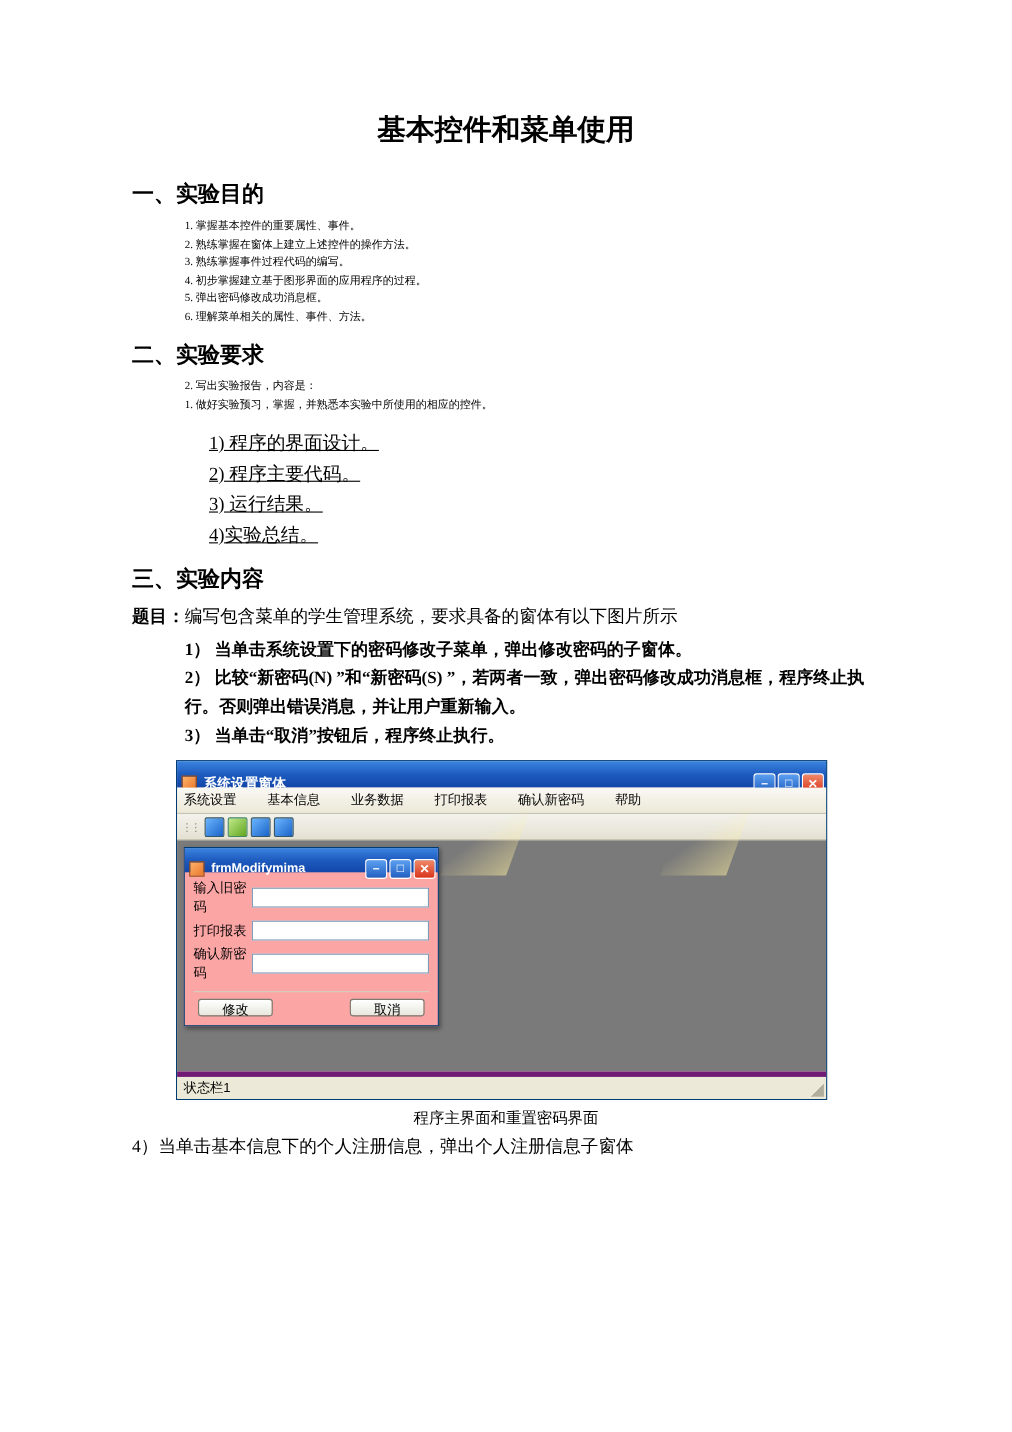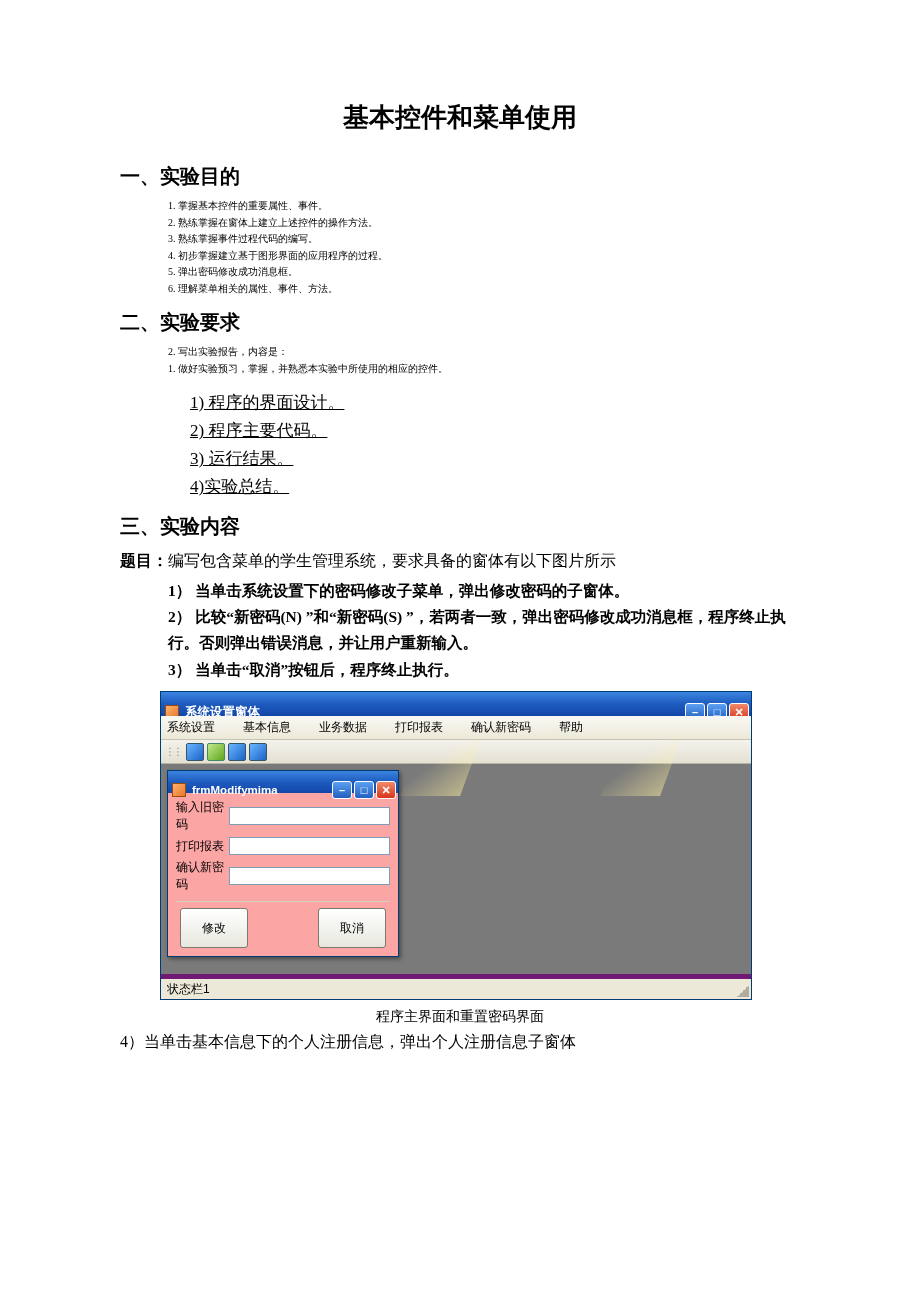--- a/index.html
+++ b/index.html
@@ -192,21 +192,21 @@
   }
   .btn-row {
     display: flex;
     justify-content: space-between;
     padding: 6px 4px 2px 4px;
     border-top: 1px solid #d4d0c0;
     margin-top: 4px;
   }
   .xp-button {
     width: 68px;
-    height: 40px;
+    height: 16px;
     background: linear-gradient(to bottom,#fff,#e7e7de);
     border: 1px solid #7a7a6f;
     border-radius: 3px;
     font-size: 12px;
     font-family: Liberation Mono, monospace;
     cursor: default;
   }
   
   .statusbar {
     height: 20px;

